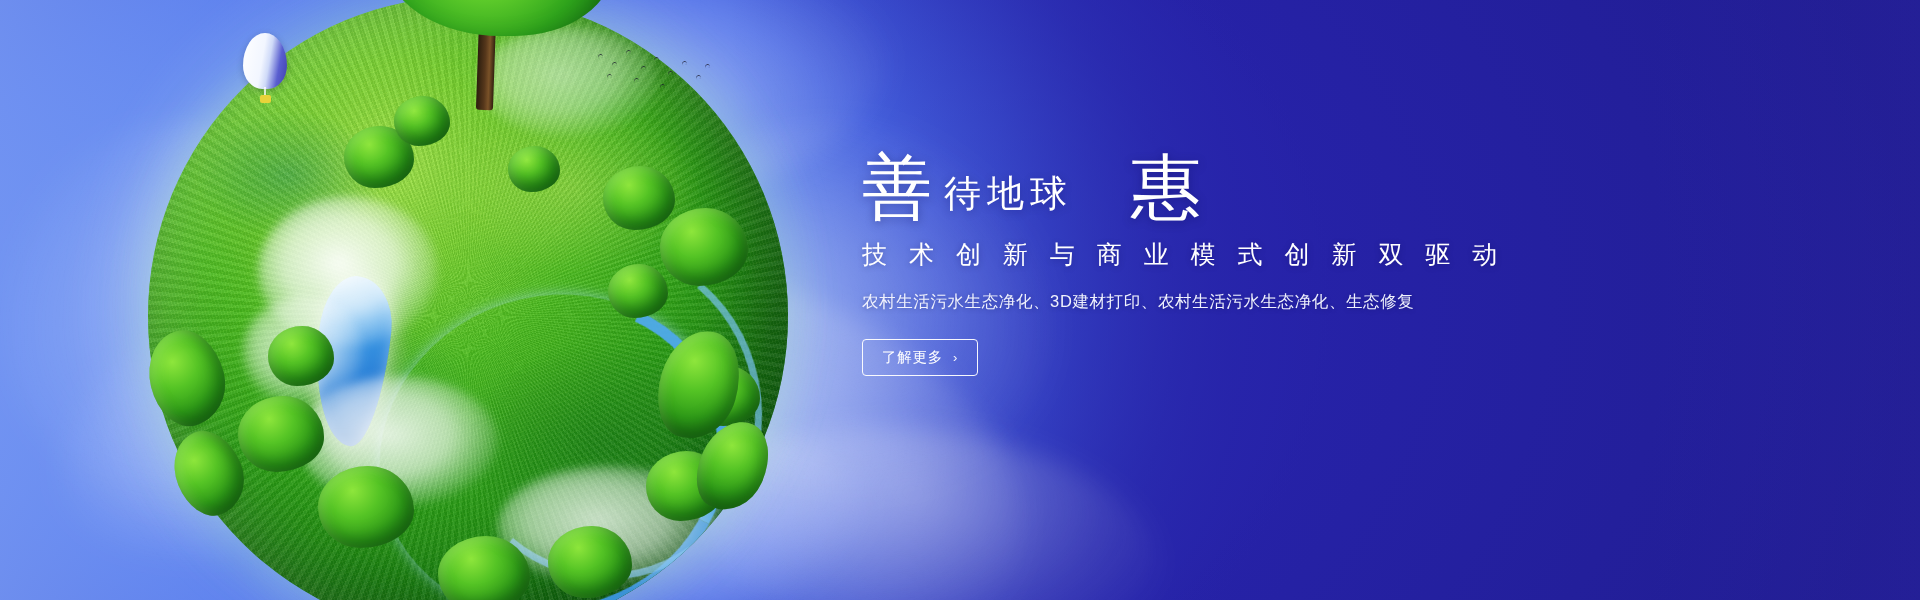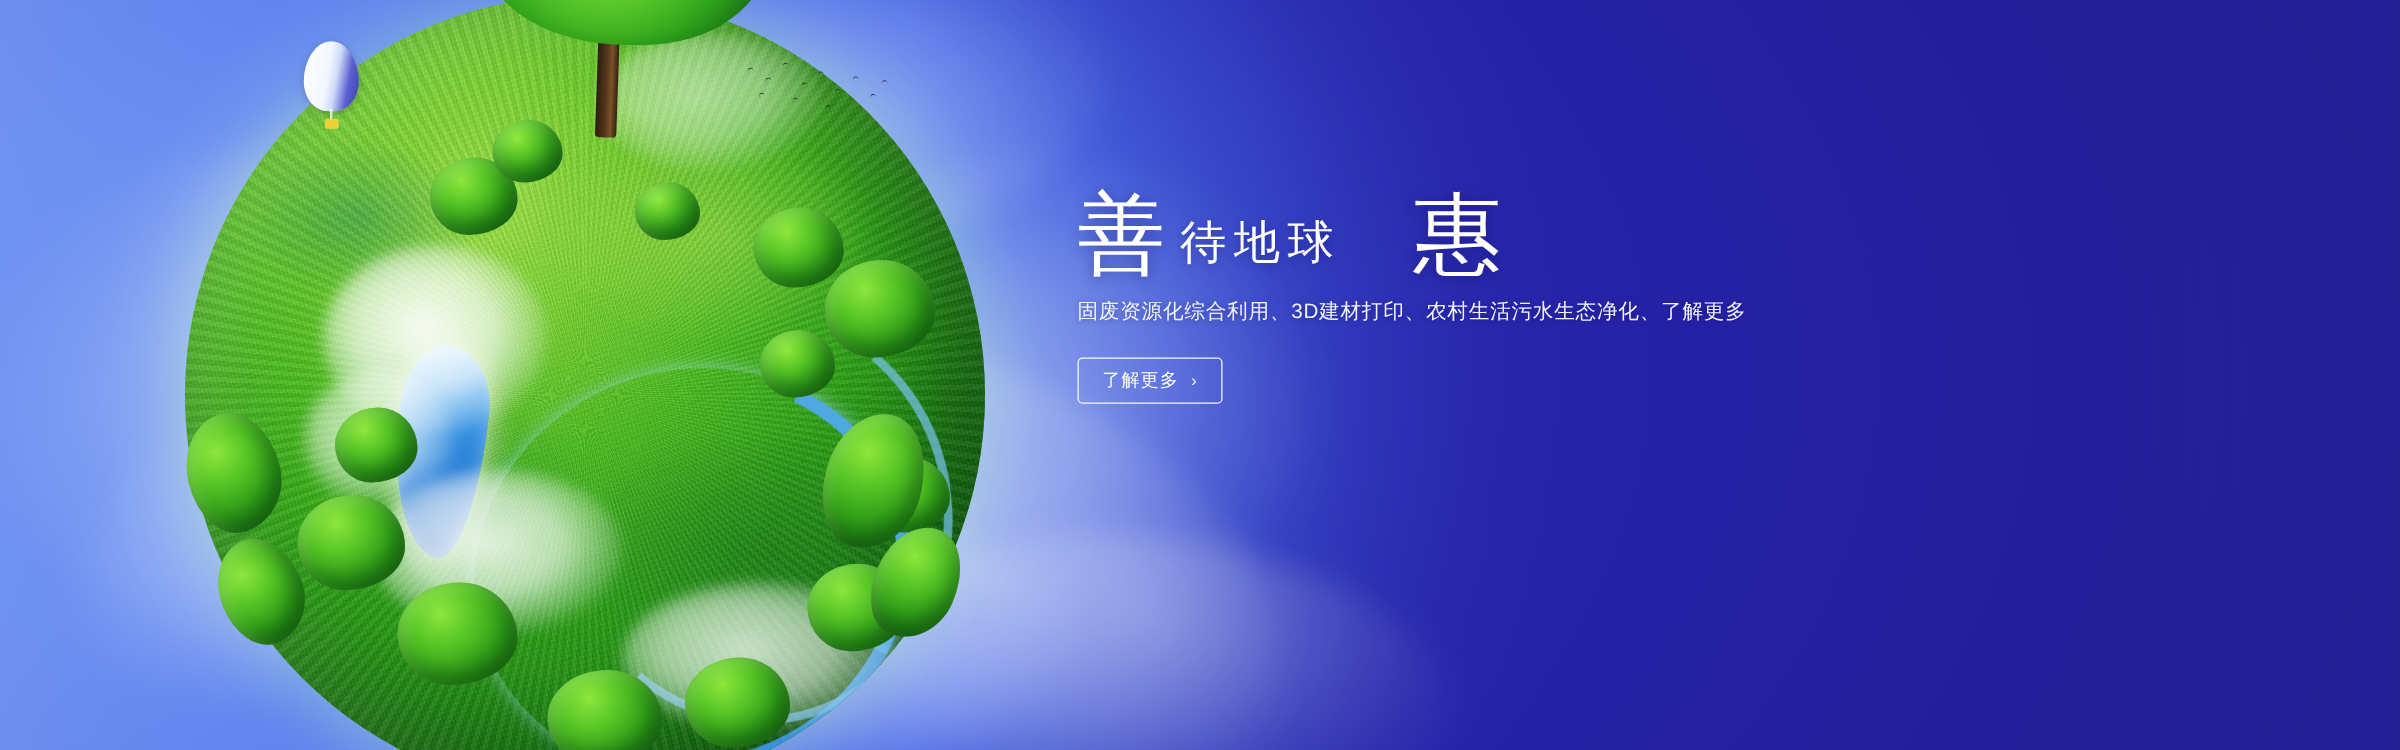--- a/index.html
+++ b/index.html
@@ -416,22 +416,23 @@
 
   <div class="content">
 
     <div class="headline">
       <span class="big-char">善</span>
       <span class="small-chars">待地球</span>
       <span class="headline-gap"></span>
       <span class="big-char">惠</span>
     </div>
 
-
-    <div class="desc">固废资源化综合利用、3D建材打印、农村生活污水生态净化、了解更多</div>
+    <div class="subtitle">技 术 创 新 与 商 业 模 式 创 新 双 驱 动</div>
+
+    <div class="desc">农村生活污水生态净化、3D建材打印、农村生活污水生态净化、生态修复</div>
 
     <a class="cta" href="#">
       <span>了解更多</span>
       <span class="chev">›</span>
     </a>
 
   </div>
 </div>
 
 </body></html>

